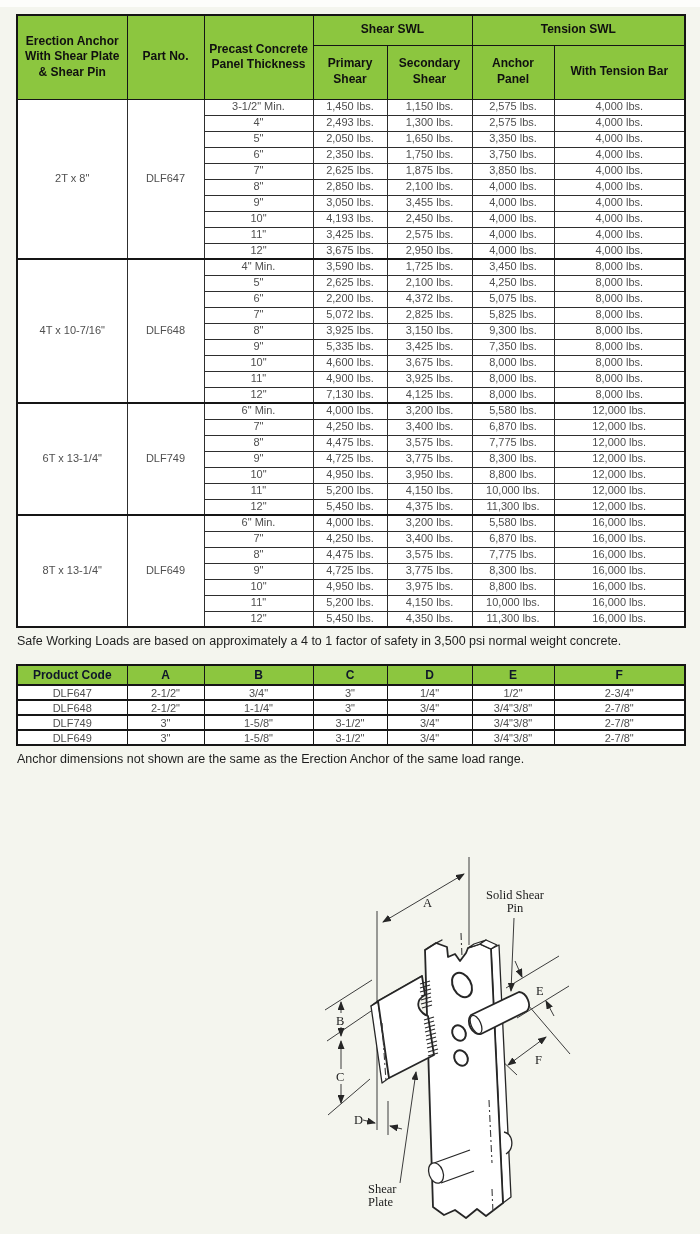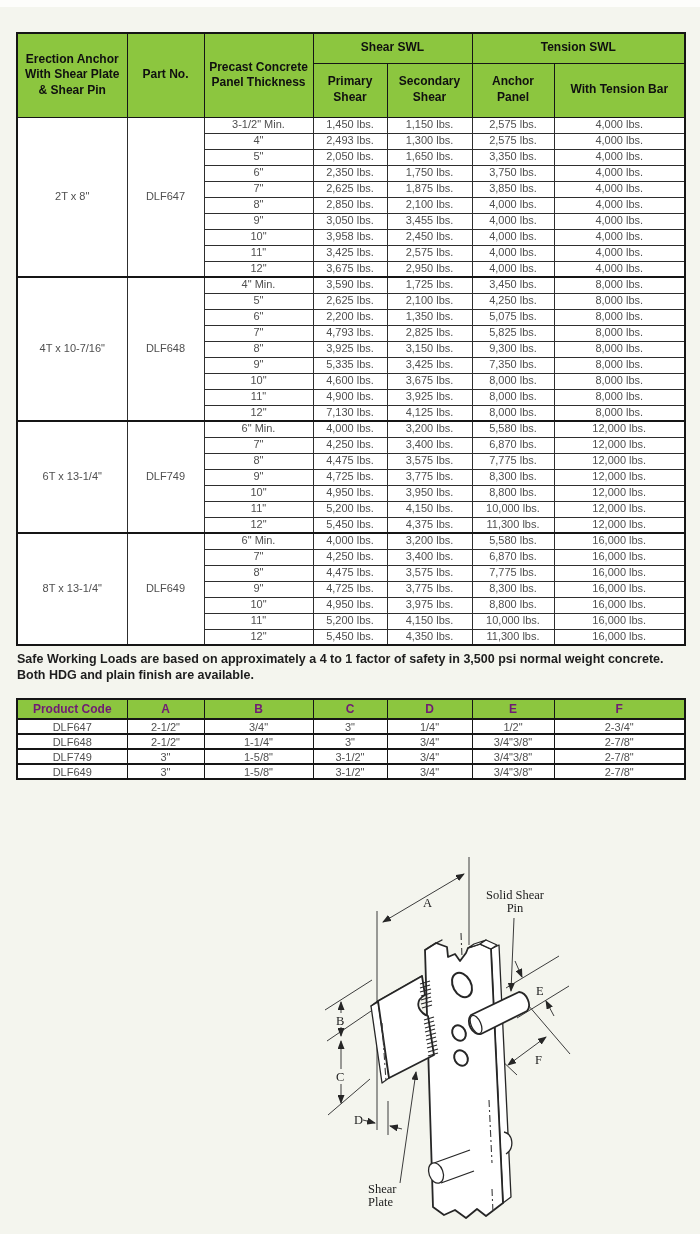--- a/index.html
+++ b/index.html
@@ -4,21 +4,21 @@
 <style>
   * { box-sizing: border-box; }
   html,body { margin:0; padding:0; }
   body {
     width:700px; height:1234px;
     background:#f4f5ee;
     font-family:"Liberation Sans", sans-serif;
     position:relative;
   }
   .top-strip { position:absolute; left:0; top:0; width:700px; height:7px; background:#fdfdfb; }
-  .page { position:relative; width:640px; height:1234px; padding:32px 16px 0 16px; }
+  .page { position:relative; width:640px; height:1234px; padding:14px 16px 0 16px; }
 
   table { border-collapse:collapse; table-layout:fixed; }
 
   
   .swl-table { width:668px; border:2px solid #151515; background:#fff; }
   .swl-table th {
     background:#8CC63F; border:1px solid #151515;
     font-size:12px; font-weight:bold; color:#101010;
     text-align:center; vertical-align:middle;
     white-space:pre-line; line-height:1.3; padding:1px 2px;
@@ -29,30 +29,30 @@
     border:1px solid #2e2e2e;
     font-size:11px; color:#4f4f4f;
     text-align:center; vertical-align:middle;
     height:16px; padding:0 2px; line-height:1.05;
     background:#fff;
   }
   .swl-table tr.group-start td { border-top:2px solid #151515; }
 
   
   .note {
-    font-size:12.5px; font-weight:bold; color:#1d1d1d;
+    font-size:12.5px; font-weight:normal; color:#1d1d1d;
     line-height:16px; margin:5px 0 0 1px; white-space:nowrap;
   }
   .note div { white-space:nowrap; }
 
   
   .dim-table { width:668px; border:2px solid #151515; margin-top:15px; background:#fff; }
   .dim-table th {
     background:#8CC63F; border:2px solid #151515; border-left-width:1px; border-right-width:1px;
-    font-size:12px; font-weight:bold; color:#701a75; height:20px; text-align:center; padding:0 2px;
+    font-size:12px; font-weight:bold; color:#0f172a; height:20px; text-align:center; padding:0 2px;
   }
   .dim-table td {
     border:2px solid #151515; border-left-width:1px; border-right-width:1px;
     font-size:11px; color:#4f4f4f; text-align:center; height:15px; padding:0 2px; background:#fff;
   }
 
   
   .diagram { position:absolute; left:270px; top:845px; width:430px; height:389px; }
   .dline  { stroke:#3c3c3c; stroke-width:1; fill:none; }
   .plate  { stroke:#262626; stroke-width:1.8; fill:#ffffff; stroke-linejoin:round; }
@@ -149,21 +149,21 @@
         </tr>
         <tr>
           <td>9"</td>
           <td>3,050 lbs.</td>
           <td>3,455 lbs.</td>
           <td>4,000 lbs.</td>
           <td>4,000 lbs.</td>
         </tr>
         <tr>
           <td>10"</td>
-          <td>3,958 lbs.</td>
+          <td>4,193 lbs.</td>
           <td>2,450 lbs.</td>
           <td>4,000 lbs.</td>
           <td>4,000 lbs.</td>
         </tr>
         <tr>
           <td>11"</td>
           <td>3,425 lbs.</td>
           <td>2,575 lbs.</td>
           <td>4,000 lbs.</td>
           <td>4,000 lbs.</td>
@@ -187,27 +187,27 @@
         <tr>
           <td>5"</td>
           <td>2,625 lbs.</td>
           <td>2,100 lbs.</td>
           <td>4,250 lbs.</td>
           <td>8,000 lbs.</td>
         </tr>
         <tr>
           <td>6"</td>
           <td>2,200 lbs.</td>
-          <td>1,350 lbs.</td>
+          <td>4,372 lbs.</td>
           <td>5,075 lbs.</td>
           <td>8,000 lbs.</td>
         </tr>
         <tr>
           <td>7"</td>
-          <td>4,793 lbs.</td>
+          <td>5,072 lbs.</td>
           <td>2,825 lbs.</td>
           <td>5,825 lbs.</td>
           <td>8,000 lbs.</td>
         </tr>
         <tr>
           <td>8"</td>
           <td>3,925 lbs.</td>
           <td>3,150 lbs.</td>
           <td>9,300 lbs.</td>
           <td>8,000 lbs.</td>
@@ -340,21 +340,20 @@
           <td>5,450 lbs.</td>
           <td>4,350 lbs.</td>
           <td>11,300 lbs.</td>
           <td>16,000 lbs.</td>
         </tr>
       </tbody>
   </table>
 
   <div class="note">
     <div>Safe Working Loads are based on approximately a 4 to 1 factor of safety in 3,500 psi normal weight concrete.</div>
-    <div>Both HDG and plain finish are available.</div>
   </div>
 
   <table class="dim-table">
     <colgroup>
       <col style="width:110px">
         <col style="width:77px">
         <col style="width:109px">
       <col style="width:74px">
         <col style="width:85px">
         <col style="width:82px">
@@ -404,20 +403,21 @@
           <td>3"</td>
           <td>1-5/8"</td>
           <td>3-1/2"</td>
           <td>3/4"</td>
           <td>3/4"3/8"</td>
           <td>2-7/8"</td>
         </tr>
       </tbody>
   </table>
 
+  <div class="note">Anchor dimensions not shown are the same as the Erection Anchor of the same load range.</div>
 
   <div class="diagram">
     <svg width="430" height="389" viewBox="0 0 430 389" xmlns="http://www.w3.org/2000/svg">
       <defs>
         <marker id="ae" markerUnits="userSpaceOnUse" markerWidth="9" markerHeight="7" viewBox="0 0 9 7" refX="8" refY="3.5" orient="auto">
           <path d="M0,0 L9,3.5 L0,7 Z" fill="#262626"></path>
         </marker>
         <marker id="as" markerUnits="userSpaceOnUse" markerWidth="9" markerHeight="7" viewBox="0 0 9 7" refX="1" refY="3.5" orient="auto">
           <path d="M9,0 L0,3.5 L9,7 Z" fill="#262626"></path>
         </marker>

